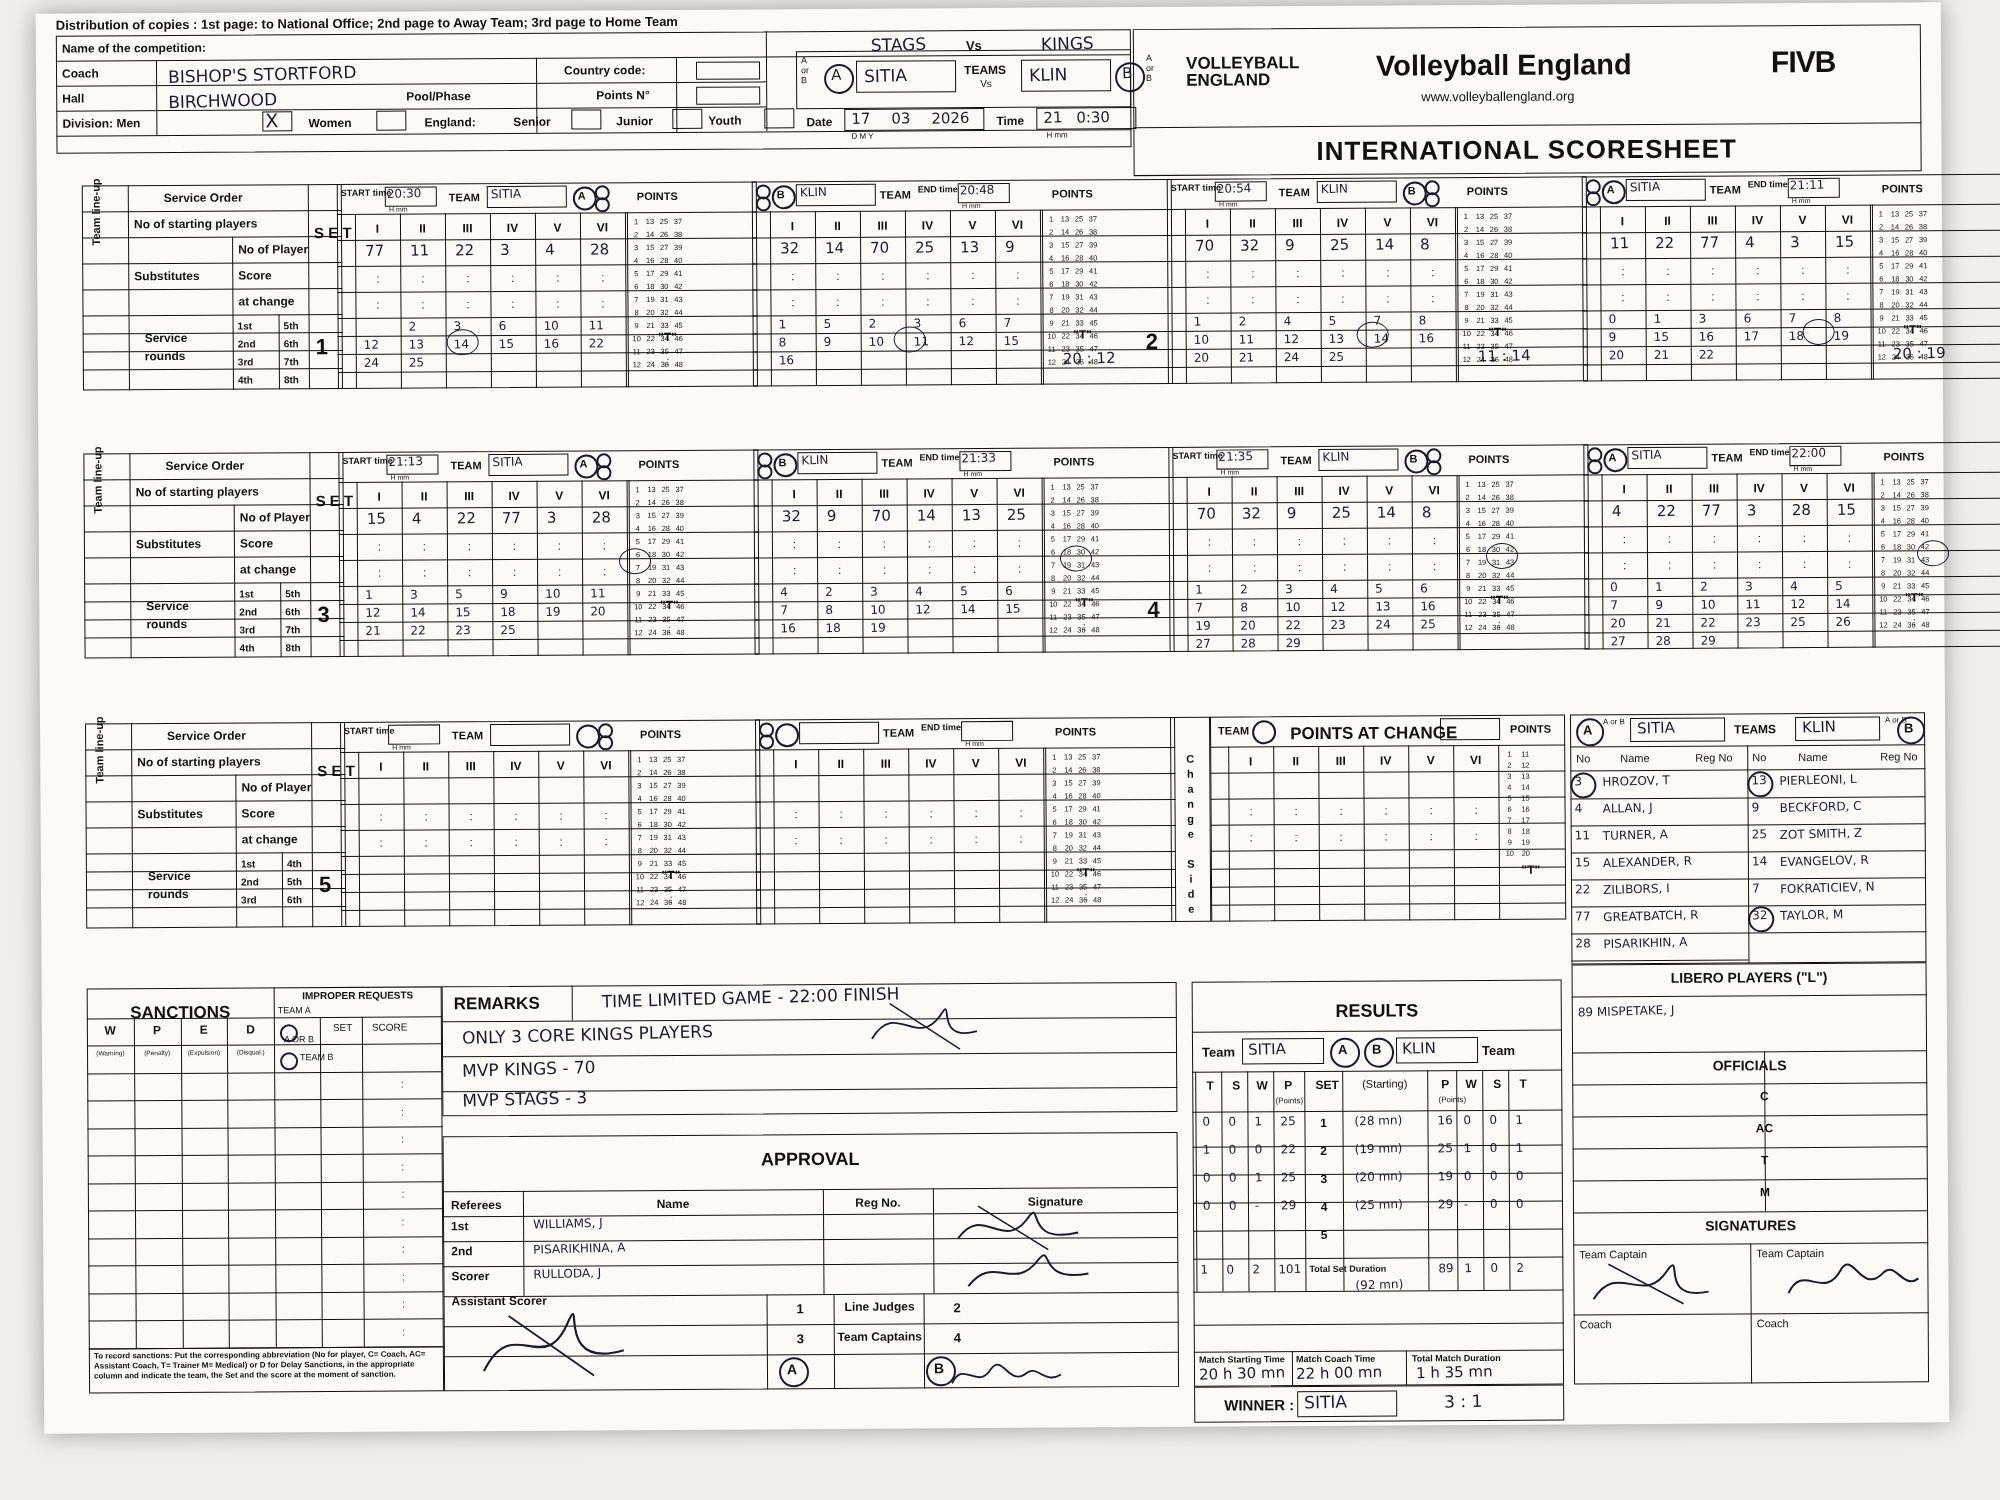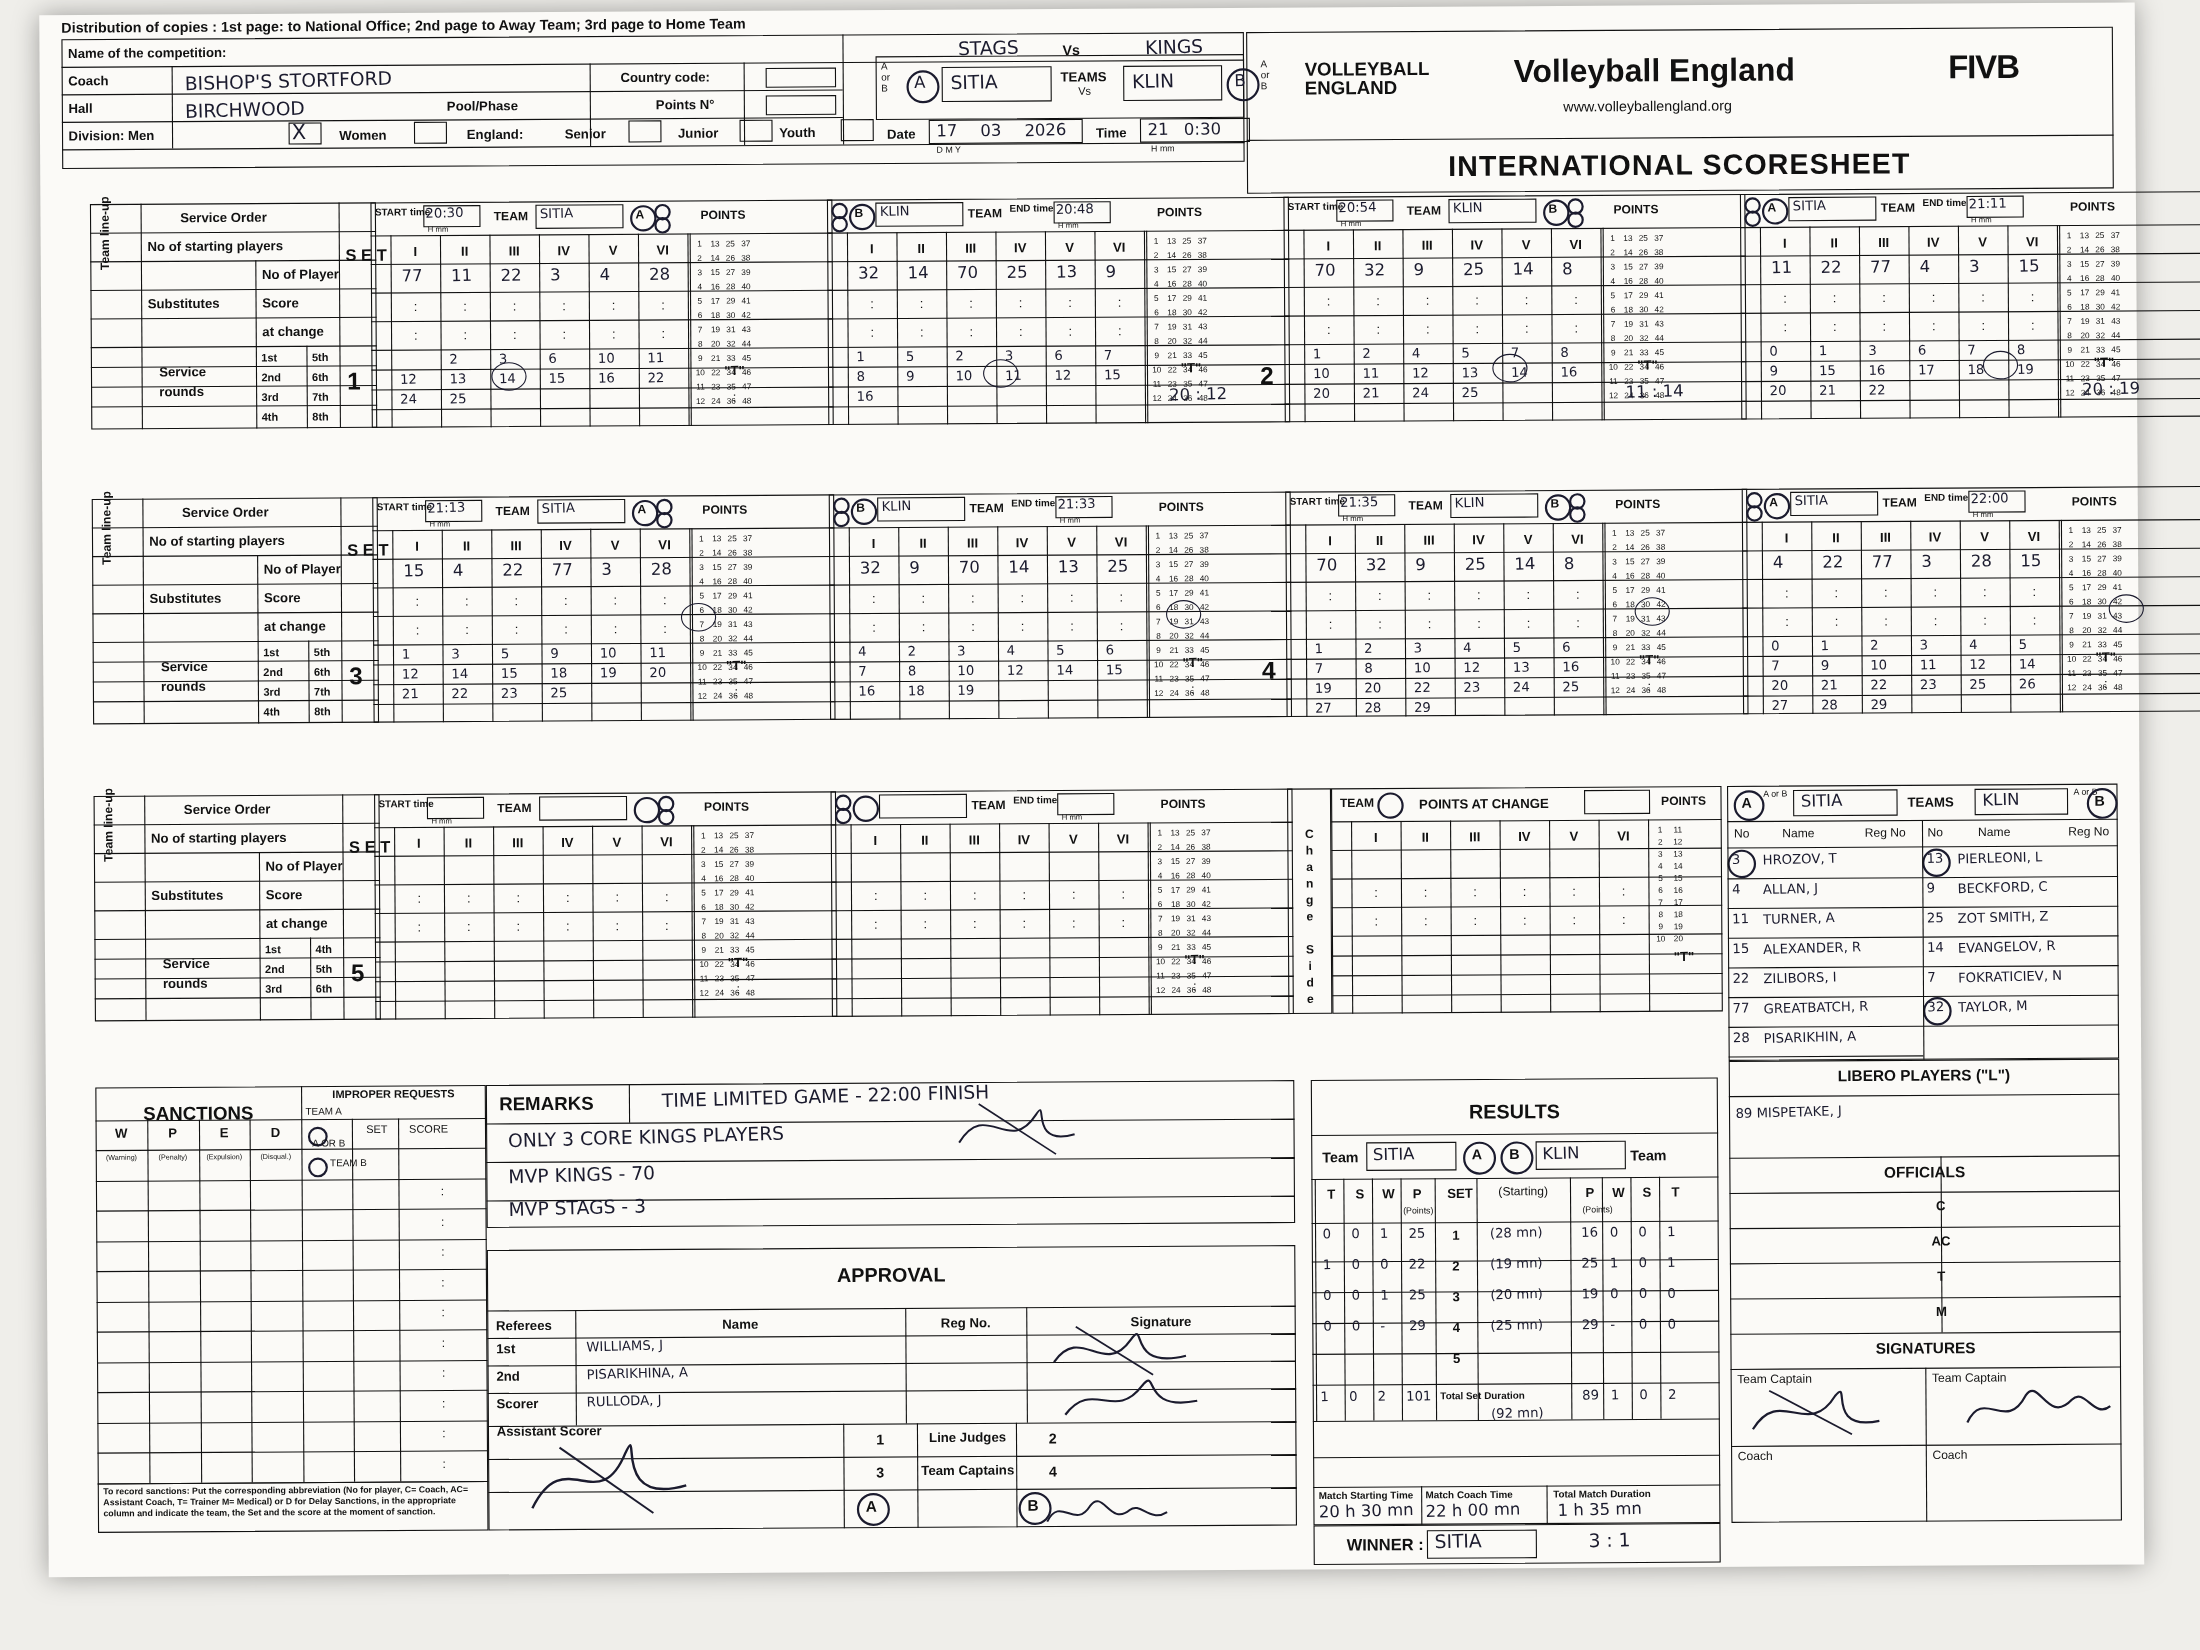--- a/index.html
+++ b/index.html
@@ -1348,21 +1348,21 @@
         <div class="t micro tc" style="left:1049px;top:889px;width:14px;">48</div>
         <div class="t tc" style="left:1015px;top:858px;width:60px;font-size:12px;font-weight:bold;">"T"</div>
         <div class="t tc" style="left:1015px;top:882px;width:60px;font-size:12px;">:</div>
         <div class="box" style="left:1130px;top:710px;width:40px;height:205px;"></div>
         <div class="t" style="left:1136px;top:745px;font-size:11px;font-weight:bold;line-height:15px;width:28px;text-align:center;">C<br>h<br>a<br>n<br>g<br>e<br><br>S<br>i<br>d<br>e</div>
         <div class="box" style="left:1170px;top:710px;width:355px;height:205px;"></div>
         <div class="ln" style="left:1170px;top:740px;width:355px;height:1px;"></div>
         <div class="ln" style="left:1170px;top:766px;width:355px;height:1px;"></div>
         <div class="t" style="left:1178px;top:718px;font-size:11px;font-weight:bold;">TEAM</div>
         <div class="circ" style="left:1212px;top:714px;width:20px;height:20px;"></div>
-        <div class="t" style="left:1250px;top:718px;font-size:12px;font-weight:bold;">POINTS AT CHANGE</div>
+        <div class="t" style="left:1250px;top:718px;font-size:17px;font-weight:bold;">POINTS AT CHANGE</div>
         <div class="box" style="left:1400px;top:713px;width:60px;height:22px;"></div>
         <div class="t" style="left:1470px;top:718px;font-size:11px;font-weight:bold;">POINTS</div>
         <div class="ln" style="left:1188px;top:740px;width:1px;height:175px;"></div>
         <div class="ln" style="left:1233px;top:740px;width:1px;height:175px;"></div>
         <div class="ln" style="left:1278px;top:740px;width:1px;height:175px;"></div>
         <div class="ln" style="left:1323px;top:740px;width:1px;height:175px;"></div>
         <div class="ln" style="left:1368px;top:740px;width:1px;height:175px;"></div>
         <div class="ln" style="left:1413px;top:740px;width:1px;height:175px;"></div>
         <div class="ln" style="left:1458px;top:740px;width:1px;height:175px;"></div>
         <div class="t tc" style="left:1188px;top:748px;width:45px;font-size:12px;font-weight:bold;">I</div>

